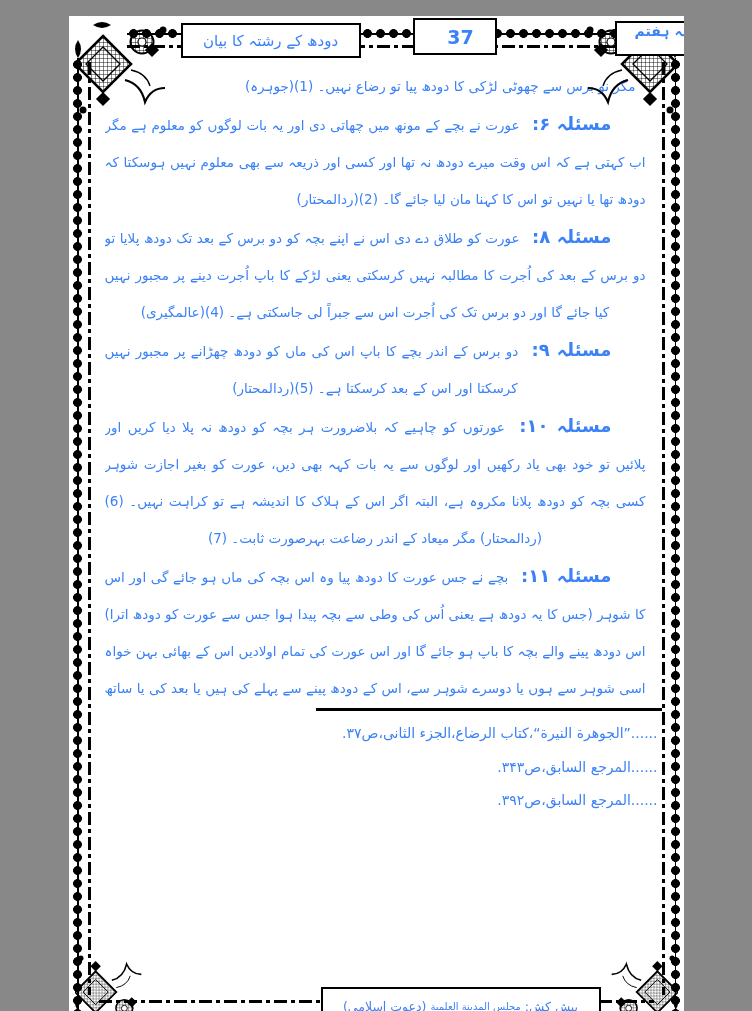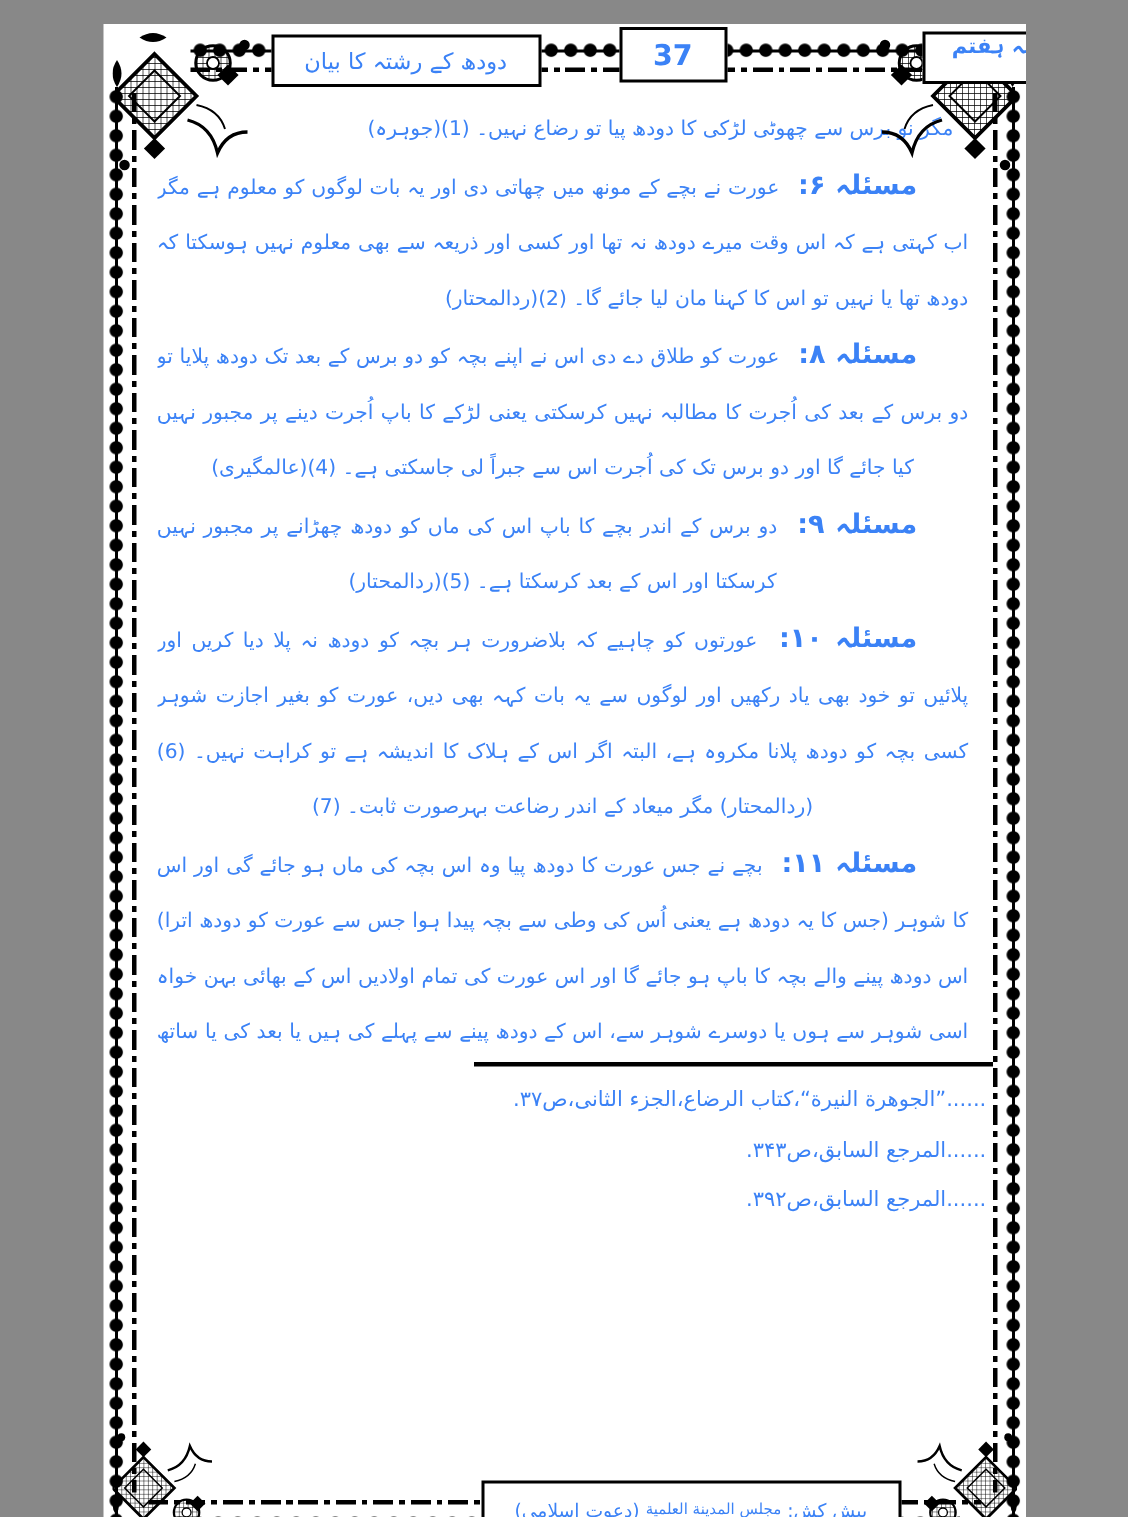--- a/index.html
+++ b/index.html
@@ -37,21 +37,21 @@
   
   .corner{position:absolute;z-index:3;}
   .corner.tl{left:6px;top:6px;width:95px;height:95px;}
   .corner.tr{right:6px;top:6px;width:95px;height:95px;transform:scaleX(-1);}
   .corner.bl{left:6px;bottom:4px;width:70px;height:70px;transform:scaleY(-1);}
   .corner.br{right:6px;bottom:4px;width:70px;height:70px;transform:scale(-1,-1);}
   
   .hbox{position:absolute;z-index:4;border:2px solid #000;background:#fff;
     display:flex;align-items:center;justify-content:center;direction:rtl;}
   #box-chapter{left:112px;top:7px;width:176px;height:31px;font-size:15px;}
-  #box-page{left:344px;top:2px;width:68px;height:33px;font-weight:bold;font-size:19px;font-family:"DejaVu Sans",sans-serif;}
+  #box-page{left:344px;top:2px;width:68px;height:33px;font-weight:bold;font-size:19px;font-family:"DejaVu Sans",sans-serif;padding-left:12px;}
   #box-book{left:546px;top:5px;width:177px;height:31px;font-size:14px;font-weight:bold;}
   #box-publisher{left:252px;top:971px;width:276px;height:34px;z-index:4;font-size:12.5px;gap:4px;white-space:nowrap;}
   #box-publisher .pub-name{font-weight:normal;font-size:10px;}
   
   .text-area{position:absolute;left:36px;right:38px;top:52px;height:640px;
     direction:rtl;text-align:justify;font-size:13.5px;line-height:37px;overflow:hidden;}
   .text-area p{margin:0;text-indent:34px;}
   .text-area p.intro{text-align:right;text-indent:10px;}
   .text-area p.center-last{text-align-last:center;}
   .text-area p.full-last{text-align-last:justify;}

